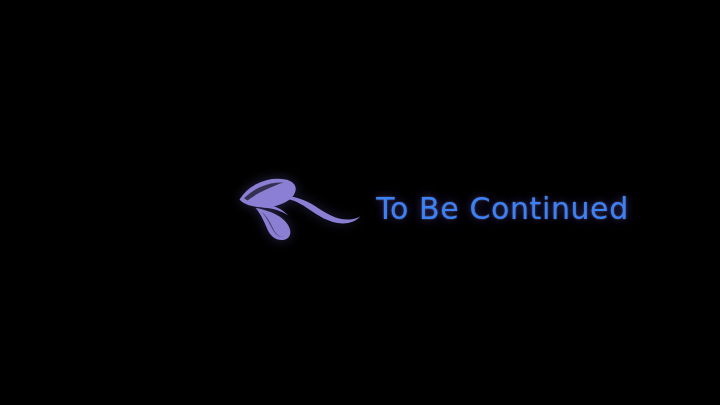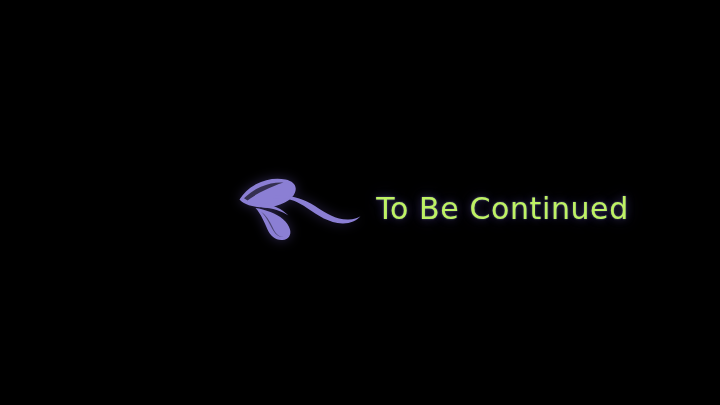--- a/index.html
+++ b/index.html
@@ -53,21 +53,21 @@
   
   #wordmark {
     flex: 0 0 auto;
     margin-left: 13px;
     font-family: "DejaVu Sans", sans-serif;
     font-size: 30px;
     font-weight: 400;
     letter-spacing: 0.6px;
     line-height: 1;
     white-space: nowrap;
-    color: #bef264;
+    color: #3b82f6;
     text-shadow:
       0 0 2px rgba(155, 147, 216, 0.55),
       0 0 9px rgba(110, 95, 200, 0.45),
       0 0 20px rgba(86, 72, 170, 0.30);
   }
 </style>
 </head>
 <body>
 
 <div id="screen">

